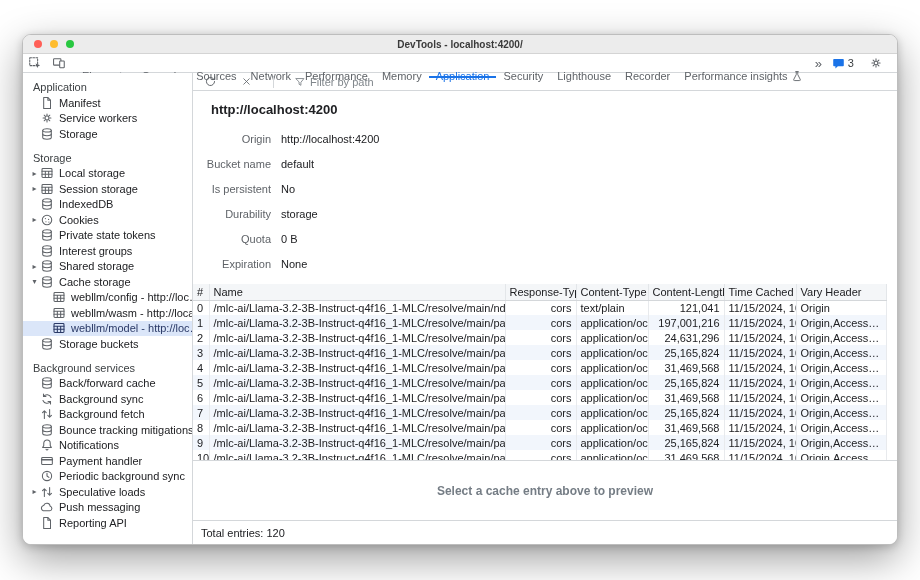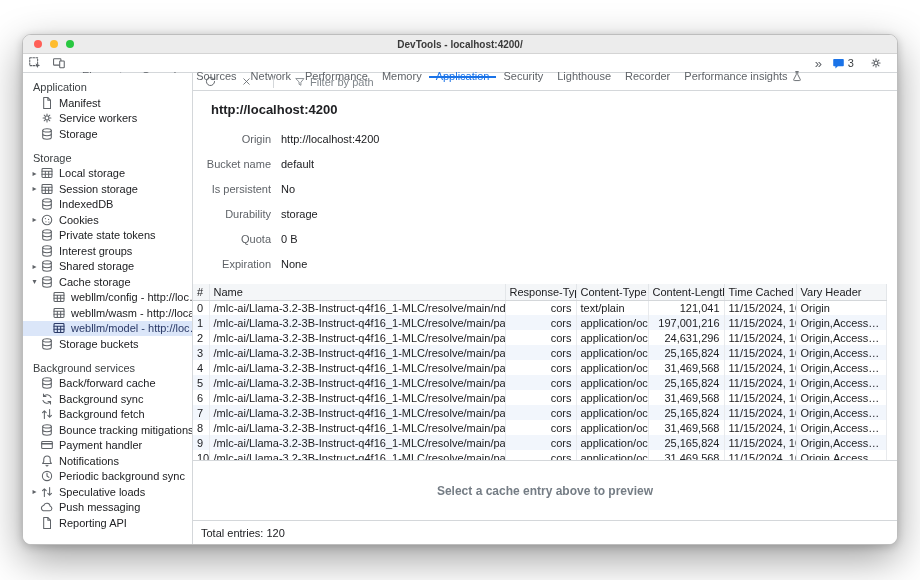--- a/index.html
+++ b/index.html
@@ -382,35 +382,35 @@
                 <path d="M3.1 3.9v8.2c0 1.05 2.2 1.9 4.9 1.9s4.9-.85 4.9-1.9V3.9"></path>
                 <path d="M3.1 8c0 1.05 2.2 1.9 4.9 1.9S12.9 9.05 12.9 8"></path>
               </svg>
             </span>
             <span class="slabel">Bounce tracking mitigations</span>
           </div>
           <div class="side-item">
             <span class="arrow"></span>
             <span class="sicon">
               <svg class="ic" width="14" height="14" viewBox="0 0 16 16" fill="none" stroke="currentColor" stroke-width="1.2" stroke-linecap="round" stroke-linejoin="round">
+                <path d="M8 2.3a3.7 3.7 0 0 1 3.7 3.7v2.7l1.3 2.1H3l1.3-2.1V6A3.7 3.7 0 0 1 8 2.3z"></path>
+                <path d="M6.9 12.9a1.2 1.2 0 0 0 2.2 0"></path>
+              </svg>
+            </span>
+            <span class="slabel">Notifications</span>
+          </div>
+          <div class="side-item">
+            <span class="arrow"></span>
+            <span class="sicon">
+              <svg class="ic" width="14" height="14" viewBox="0 0 16 16" fill="none" stroke="currentColor" stroke-width="1.2" stroke-linecap="round" stroke-linejoin="round">
                 <rect x="1.9" y="3.9" width="12.2" height="8.2" rx="1.1"></rect>
                 <path d="M1.9 6.6h12.2" stroke-width="1.8"></path>
               </svg>
             </span>
             <span class="slabel">Payment handler</span>
-          </div>
-          <div class="side-item">
-            <span class="arrow"></span>
-            <span class="sicon">
-              <svg class="ic" width="14" height="14" viewBox="0 0 16 16" fill="none" stroke="currentColor" stroke-width="1.2" stroke-linecap="round" stroke-linejoin="round">
-                <path d="M8 2.3a3.7 3.7 0 0 1 3.7 3.7v2.7l1.3 2.1H3l1.3-2.1V6A3.7 3.7 0 0 1 8 2.3z"></path>
-                <path d="M6.9 12.9a1.2 1.2 0 0 0 2.2 0"></path>
-              </svg>
-            </span>
-            <span class="slabel">Notifications</span>
           </div>
           <div class="side-item">
             <span class="arrow"></span>
             <span class="sicon">
               <svg class="ic" width="14" height="14" viewBox="0 0 16 16" fill="none" stroke="currentColor" stroke-width="1.2" stroke-linecap="round" stroke-linejoin="round">
                 <circle cx="8" cy="8" r="5.3"></circle>
                 <path d="M8 4.9V8l2.2 1.6"></path>
               </svg>
             </span>
             <span class="slabel">Periodic background sync</span>

